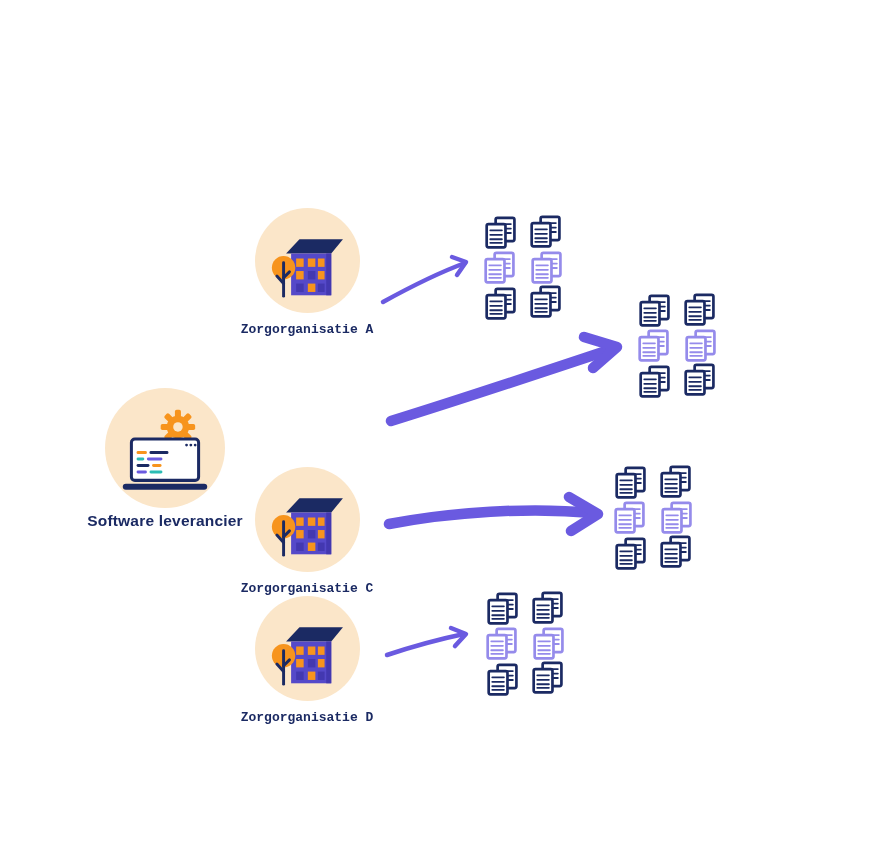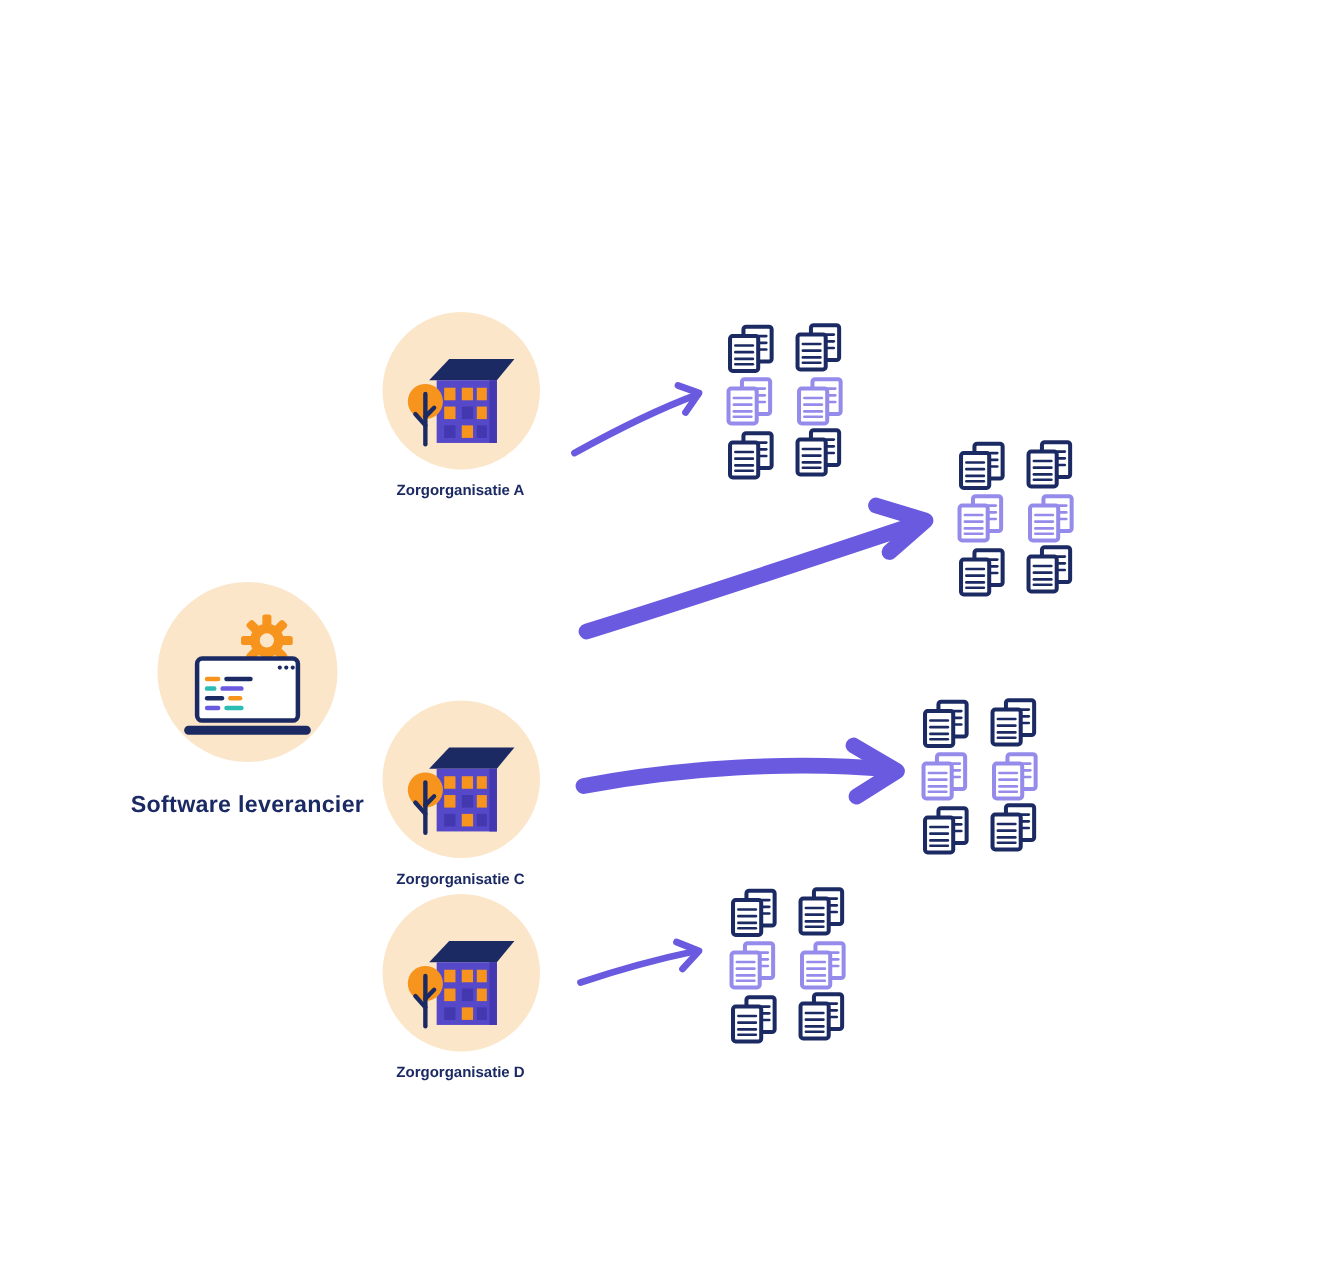--- a/index.html
+++ b/index.html
@@ -17,22 +17,22 @@
   body{background:#fff;font-family:"Liberation Sans",sans-serif;}
   .canvas{position:relative;width:880px;height:841px;background:var(--bg);overflow:hidden;margin:0 auto;}
 
   .arrows{position:absolute;left:0;top:0;pointer-events:none;}
 
   .node{position:absolute;display:flex;flex-direction:column;align-items:center;}
   .circle{border-radius:50%;background:var(--peach);display:flex;align-items:center;justify-content:center;}
   .org .circle{width:105px;height:105px;}
   .supplier .circle{width:120px;height:120px;}
   .label{color:var(--navy);font-weight:bold;text-align:center;white-space:nowrap;}
-  .org .label{font-size:10px;margin-top:9px;}
-  .supplier .label{font-size:15.5px;margin-top:20px;letter-spacing:.2px;}
+  .org .label{font-size:13px;margin-top:9px;font-family:Liberation Mono, monospace;}
+  .supplier .label{font-size:15.5px;margin-top:4px;letter-spacing:.2px;}
 
   #supplier-node{left:85px;top:388px;width:160px;}
   #org-a{left:227px;top:208px;width:160px;}
   #org-b{left:227px;top:337px;width:160px;}
   #org-c{left:227px;top:467px;width:160px;}
   #org-d{left:227px;top:596px;width:160px;}
 
   .doc-cluster{position:absolute;display:grid;grid-template-columns:repeat(2,34px);column-gap:9px;row-gap:1px;}
   #cluster-a{left:484px;top:216px;}
   #cluster-b{left:638px;top:294px;}

